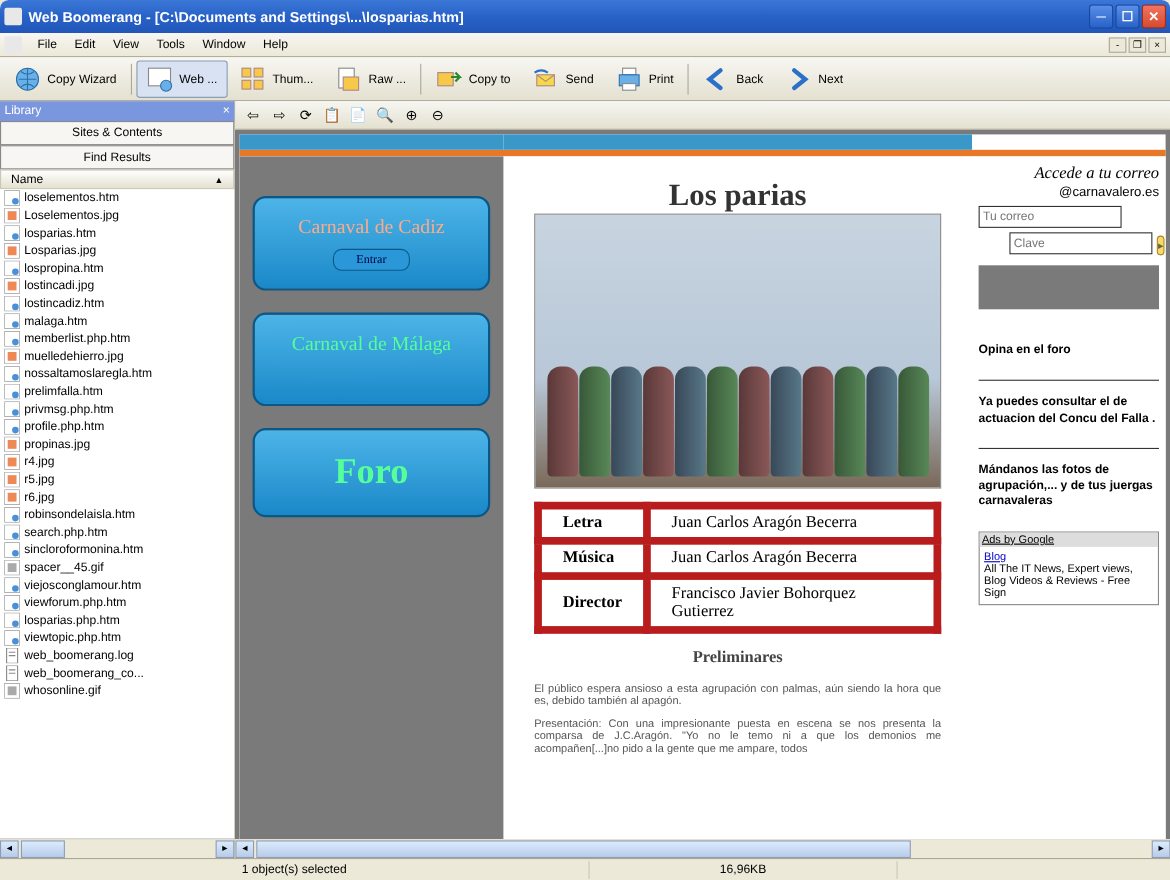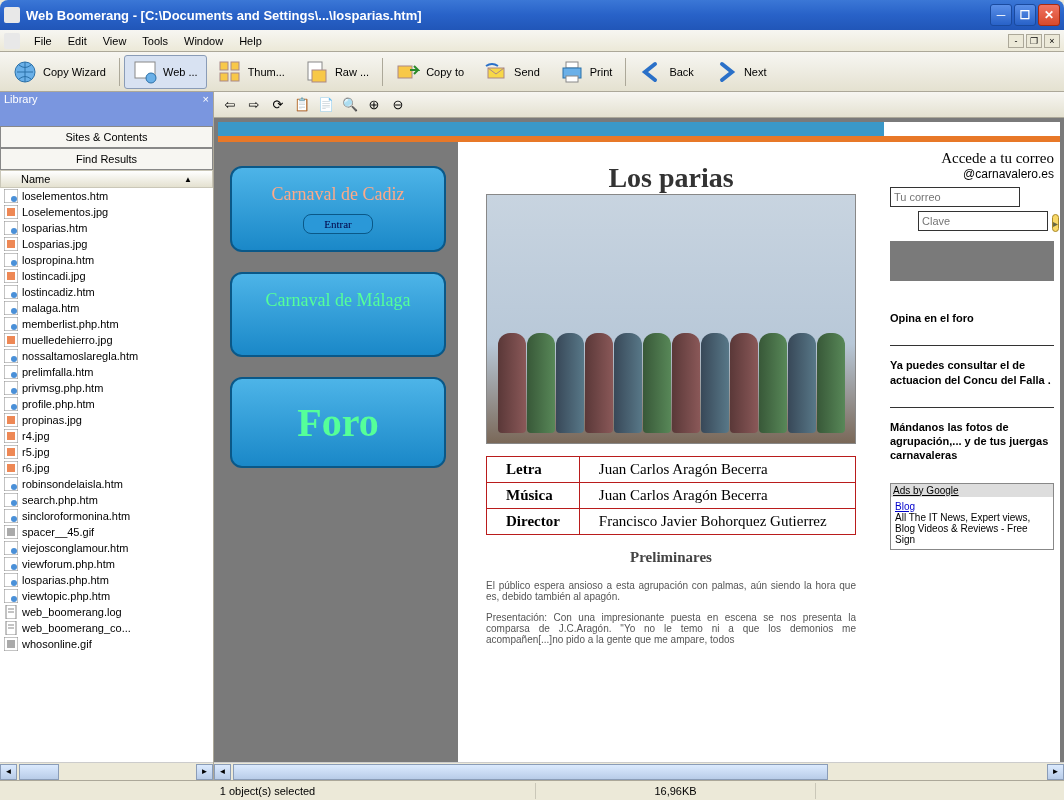--- a/index.html
+++ b/index.html
@@ -23,59 +23,59 @@
 
 .toolbar { height: 40px; background: linear-gradient(to bottom, #f7f6f2, #e4e1d0); border-bottom: 1px solid #aca899; display: flex; align-items: center; padding: 2px 4px; gap: 2px; }
 .tool-btn { height: 34px; display: flex; align-items: center; padding: 2px 8px; gap: 6px; border: 1px solid transparent; border-radius: 3px; cursor: pointer; font-size: 11px; }
 .tool-btn.selected { border-color: #8a9cb7; background: #d8e2f2; }
 .tool-icon { width: 24px; height: 24px; display: flex; align-items: center; justify-content: center; }
 .tool-sep { width: 1px; height: 28px; background: #aca899; margin: 0 2px; }
 
 
 .main { display: flex; height: 688px; }
 .sidebar { width: 214px; background: #ece9d8; border-right: 1px solid #aca899; display: flex; flex-direction: column; }
-.sidebar-header { height: 34px; background: #7a96df; color: white; font-size: 11px; padding: 1px 4px; display: flex; justify-content: space-between; }
+.sidebar-header { height: 18px; background: #7a96df; color: white; font-size: 11px; padding: 1px 4px; display: flex; align-items: center; justify-content: space-between; }
 .sidebar-tab { padding: 4px; text-align: center; border: 1px solid #888; background: #f7f6f2; margin: 0; cursor: pointer; font-size: 11px; }
-.sidebar-colhead { padding: 2px 20px; background: linear-gradient(to bottom, #fff, #e4e1d0); border: 1px solid #cac7b8; font-size: 11px; display: flex; align-items: center; }
+.sidebar-colhead { padding: 2px 9px; background: linear-gradient(to bottom, #fff, #e4e1d0); border: 1px solid #cac7b8; font-size: 11px; display: flex; align-items: center; }
 .file-list { flex: 1; background: white; overflow-y: auto; overflow-x: hidden; }
 .file-item { padding: 1px 4px; display: flex; align-items: center; gap: 4px; font-size: 11px; cursor: pointer; white-space: nowrap; }
 .file-icon { width: 14px; height: 14px; flex-shrink: 0; }
 .hscroll { height: 18px; background: #ece9d8; border-top: 1px solid #ccc; display: flex; align-items: center; }
 .hscroll .arrow { width: 17px; height: 16px; background: linear-gradient(to bottom, #dbeafe, #b8cce8); border: 1px solid #8a9cb7; display: flex; align-items: center; justify-content: center; font-size: 8px; }
 .hscroll .thumb { width: 40px; height: 16px; background: linear-gradient(to bottom, #dbeafe, #b8cce8); border: 1px solid #8a9cb7; margin-left: 2px; }
 .hscroll .track { flex: 1; }
 
 
 .content { flex: 1; display: flex; flex-direction: column; background: #ece9d8; }
 .subtoolbar { height: 26px; background: linear-gradient(to bottom, #f7f6f2, #e4e1d0); border-bottom: 1px solid #aca899; display: flex; align-items: center; padding: 0 6px; gap: 4px; }
 .sub-btn { width: 20px; height: 20px; display: flex; align-items: center; justify-content: center; cursor: pointer; border-radius: 2px; font-size: 13px; }
 .viewer { flex: 1; background: #7a7a7a; overflow: auto; position: relative; padding: 4px; }
 
 
 .webpage { background: white; min-height: 640px; display: flex; }
-.wp-left { width: 240px; background: #7a7a7a; padding: 24px 12px; }
+.wp-left { width: 240px; background: #7a7a7a; padding: 36px 12px; }
 .wp-btn { background: linear-gradient(to bottom, #4db4e8, #1a88c8); border-radius: 12px; padding: 16px 12px; margin-bottom: 20px; text-align: center; color: #fa8; font-family: 'Comic Sans MS', cursive; font-size: 18px; position: relative; border: 2px solid #0a5888; }
 .wp-btn .entrar { background: #2a98d8; border-radius: 8px; padding: 3px 20px; font-size: 11px; color: #004; display: inline-block; margin-top: 8px; border: 1px solid #0a5888; font-family: Liberation Serif, serif; }
 .wp-btn.malaga { color: #5f9; text-align: center; }
-.wp-btn.foro { color: #5f9; font-size: 40px; font-weight: bold; padding: 20px; }
+.wp-btn.foro { color: #5f9; font-size: 33px; font-weight: bold; padding: 20px; }
 .wp-center { flex: 1; padding: 20px 28px; position: relative; }
 .wp-center .page-title { font-family: Georgia, serif; font-size: 28px; color: #333; text-align: center; }
 .wp-center .picture { width: 100%; height: 250px; background: linear-gradient(to bottom, #c8d4e0 0%, #b8c8d8 60%, #7a6858 100%); border: 1px solid #888; margin-bottom: 12px; position: relative; overflow: hidden; }
 .wp-center .figures { position: absolute; bottom: 10px; left: 10px; right: 10px; height: 130px; display: flex; justify-content: space-around; align-items: flex-end; }
 .wp-center .figure { width: 28px; height: 100px; border-radius: 12px 12px 4px 4px; }
 .wp-center .figure.r { background: linear-gradient(to right, #5a3838, #8a5858); }
 .wp-center .figure.b { background: linear-gradient(to right, #384858, #587888); }
 .wp-center .figure.g { background: linear-gradient(to right, #385838, #588858); }
 .wp-center table { border-collapse: collapse; width: 100%; font-family: Georgia, serif; font-size: 15px; }
-.wp-center td { border: 1px solid #b91c1c; padding: 4px 19px; }
+.wp-center td { border: 7px solid #b91c1c; padding: 4px 19px; }
 .wp-center td:first-child { font-weight: bold; width: 90px; }
 .wp-center h3 { text-align: center; font-family: Georgia, serif; margin: 14px 0; color: #444; font-size: 15px; }
 .wp-center p { font-family: Verdana, sans-serif; font-size: 10px; color: #555; text-align: justify; margin-bottom: 10px; }
 .wp-right { width: 176px; padding: 8px 6px; font-family: Verdana, sans-serif; font-size: 11px; }
-.wp-right .email-title { font-family: Georgia, serif; font-size: 15px; text-align: right; }
+.wp-right .email-title { font-family: Georgia, serif; font-size: 15px; text-align: right; font-style: italic; }
 .wp-right .email-sub { text-align: right; font-size: 12px; margin-bottom: 6px; }
 .wp-right input { width: 130px; border: 1px solid #333; padding: 3px; font-size: 11px; margin-bottom: 4px; }
 .wp-right .login-row { display: flex; align-items: center; gap: 4px; margin-left: 28px; }
 .wp-right .login-btn { width: 18px; height: 18px; background: #f8d868; border: 1px solid #a88828; border-radius: 9px; display: flex; align-items: center; justify-content: center; font-size: 10px; color: #664; }
 .wp-right .gray-box { height: 40px; background: #7a7a7a; margin: 6px 0 30px; }
 .wp-right .side-text { font-weight: bold; margin-bottom: 20px; line-height: 1.3; }
 .wp-right hr { margin: 6px 0 12px; border: none; border-top: 1px solid #333; }
 .wp-right .ads { border: 1px solid #888; padding: 4px; font-size: 10px; }
 .wp-right .ads .ads-title { background: #ddd; padding: 1px 2px; margin: -4px -4px 4px; text-decoration: underline; }
 .wp-right .ads a { color: #00c; text-decoration: underline; }

